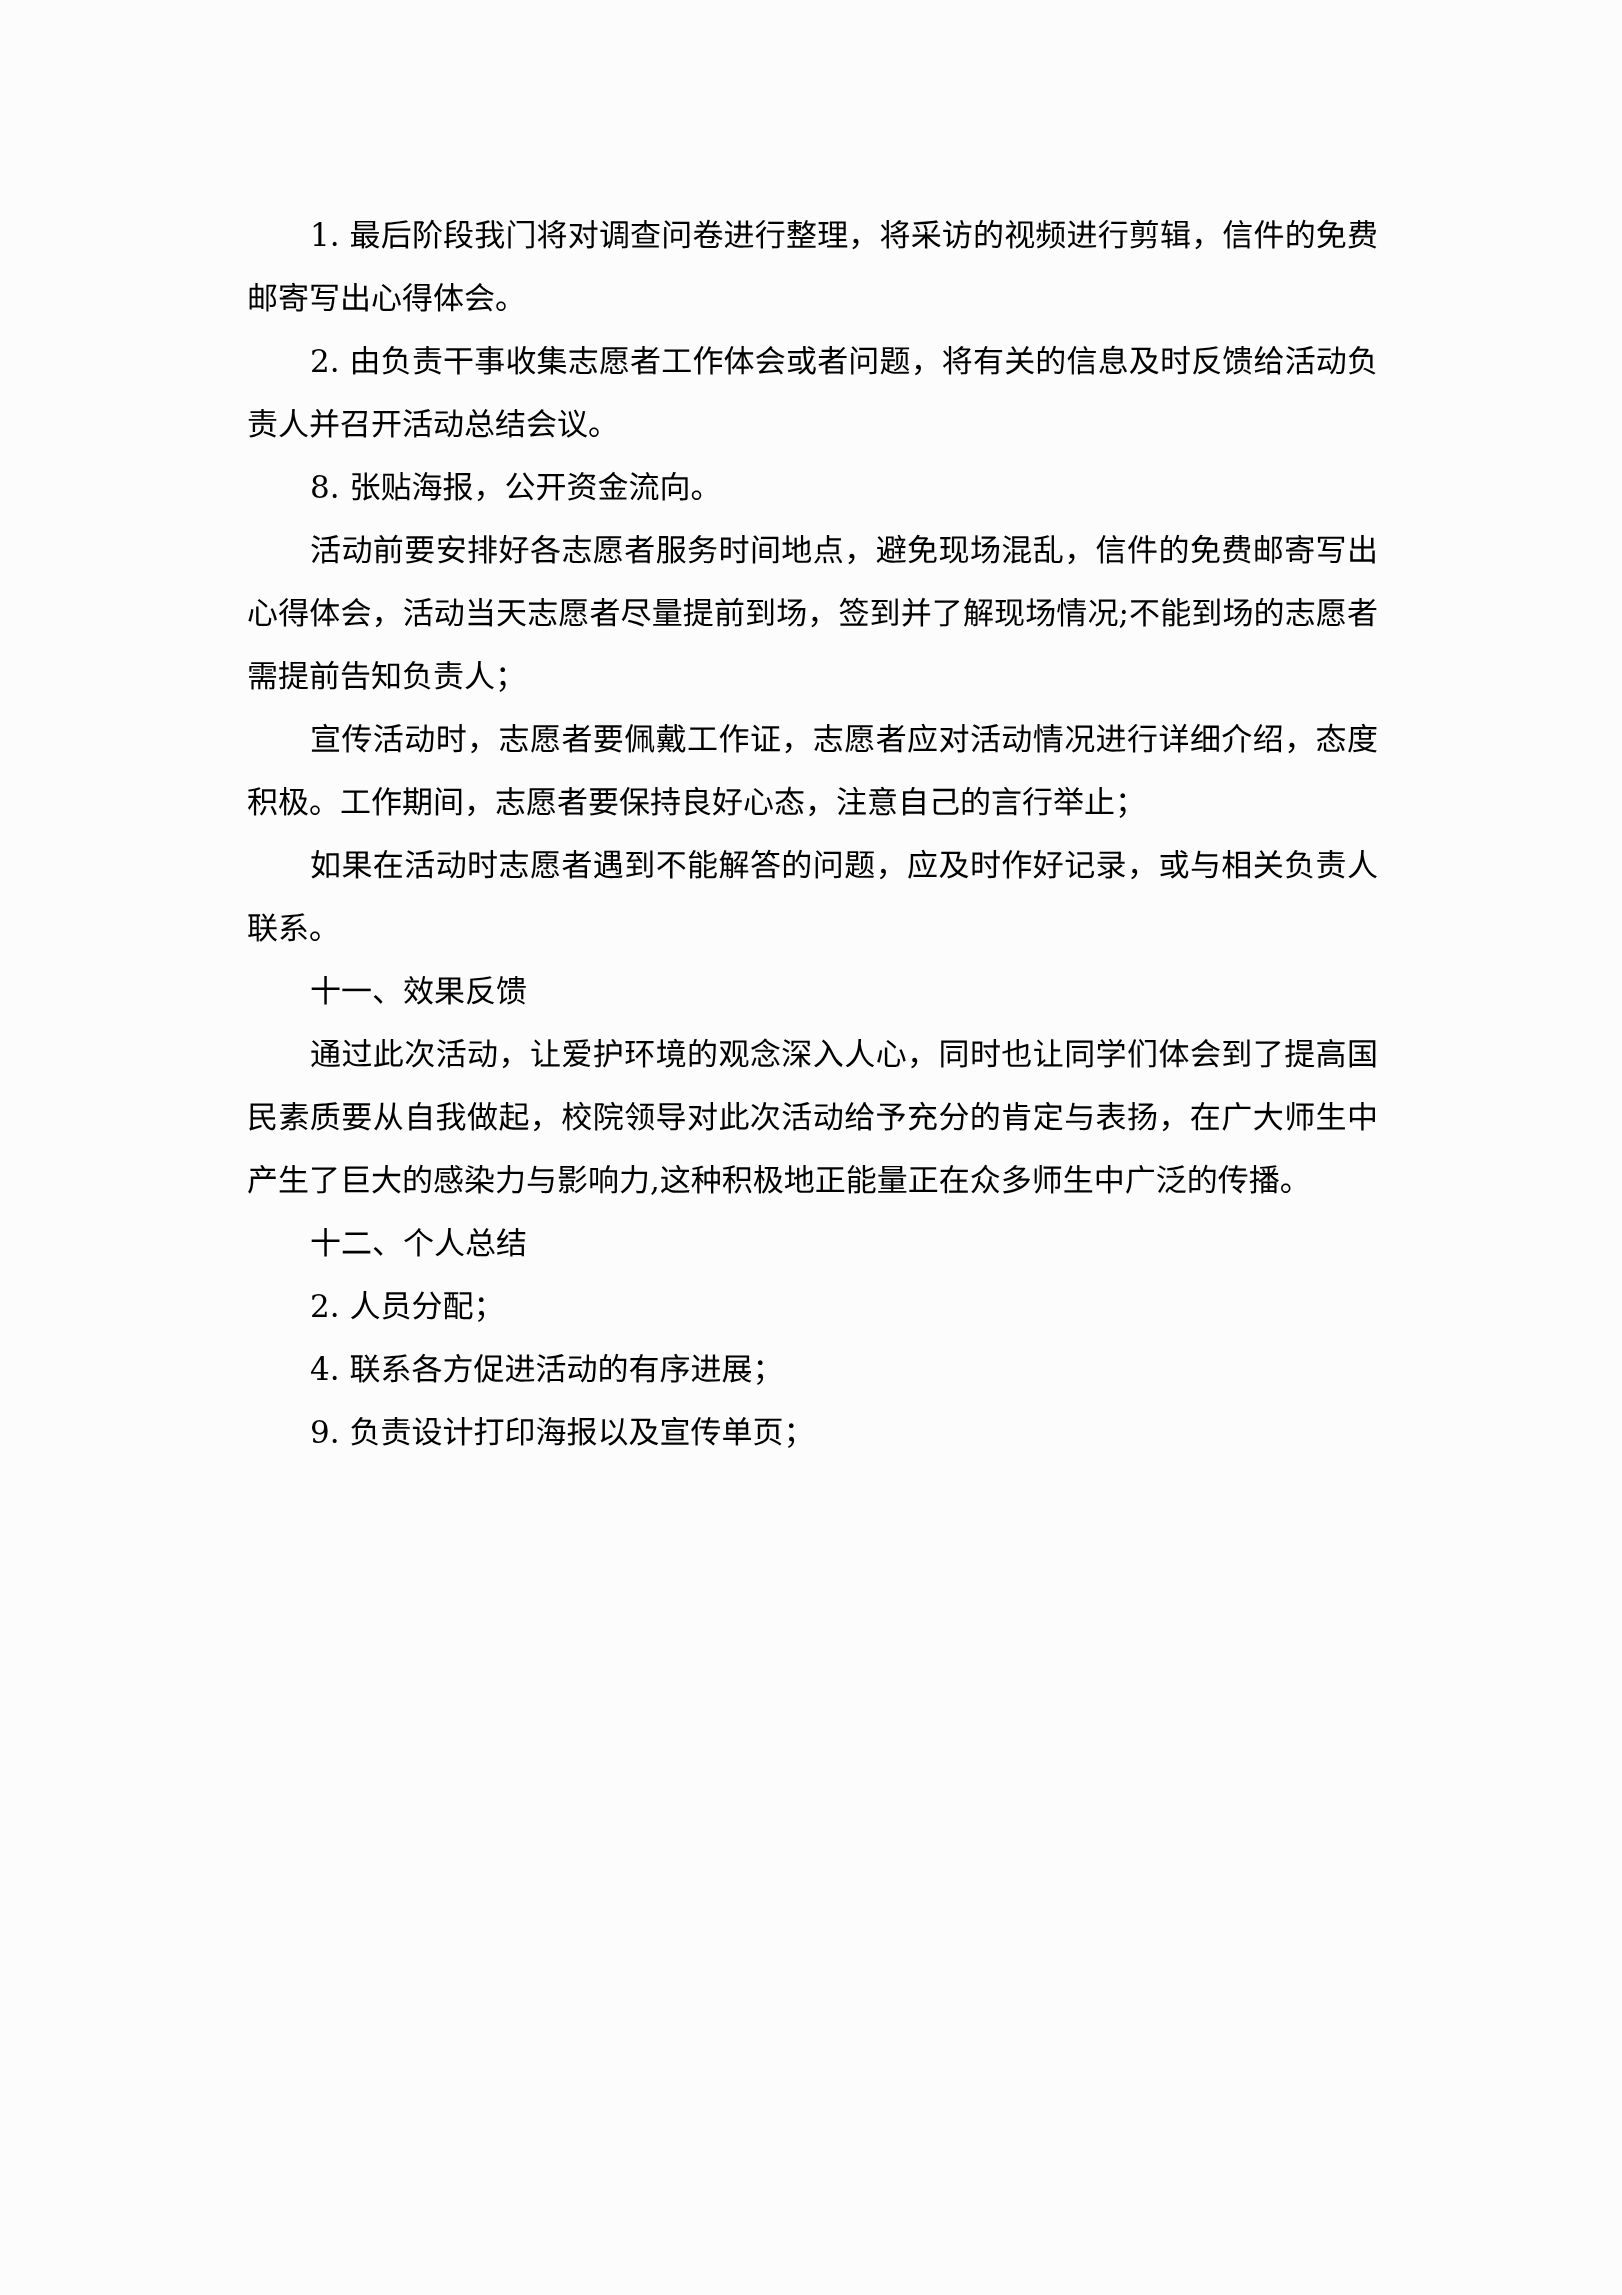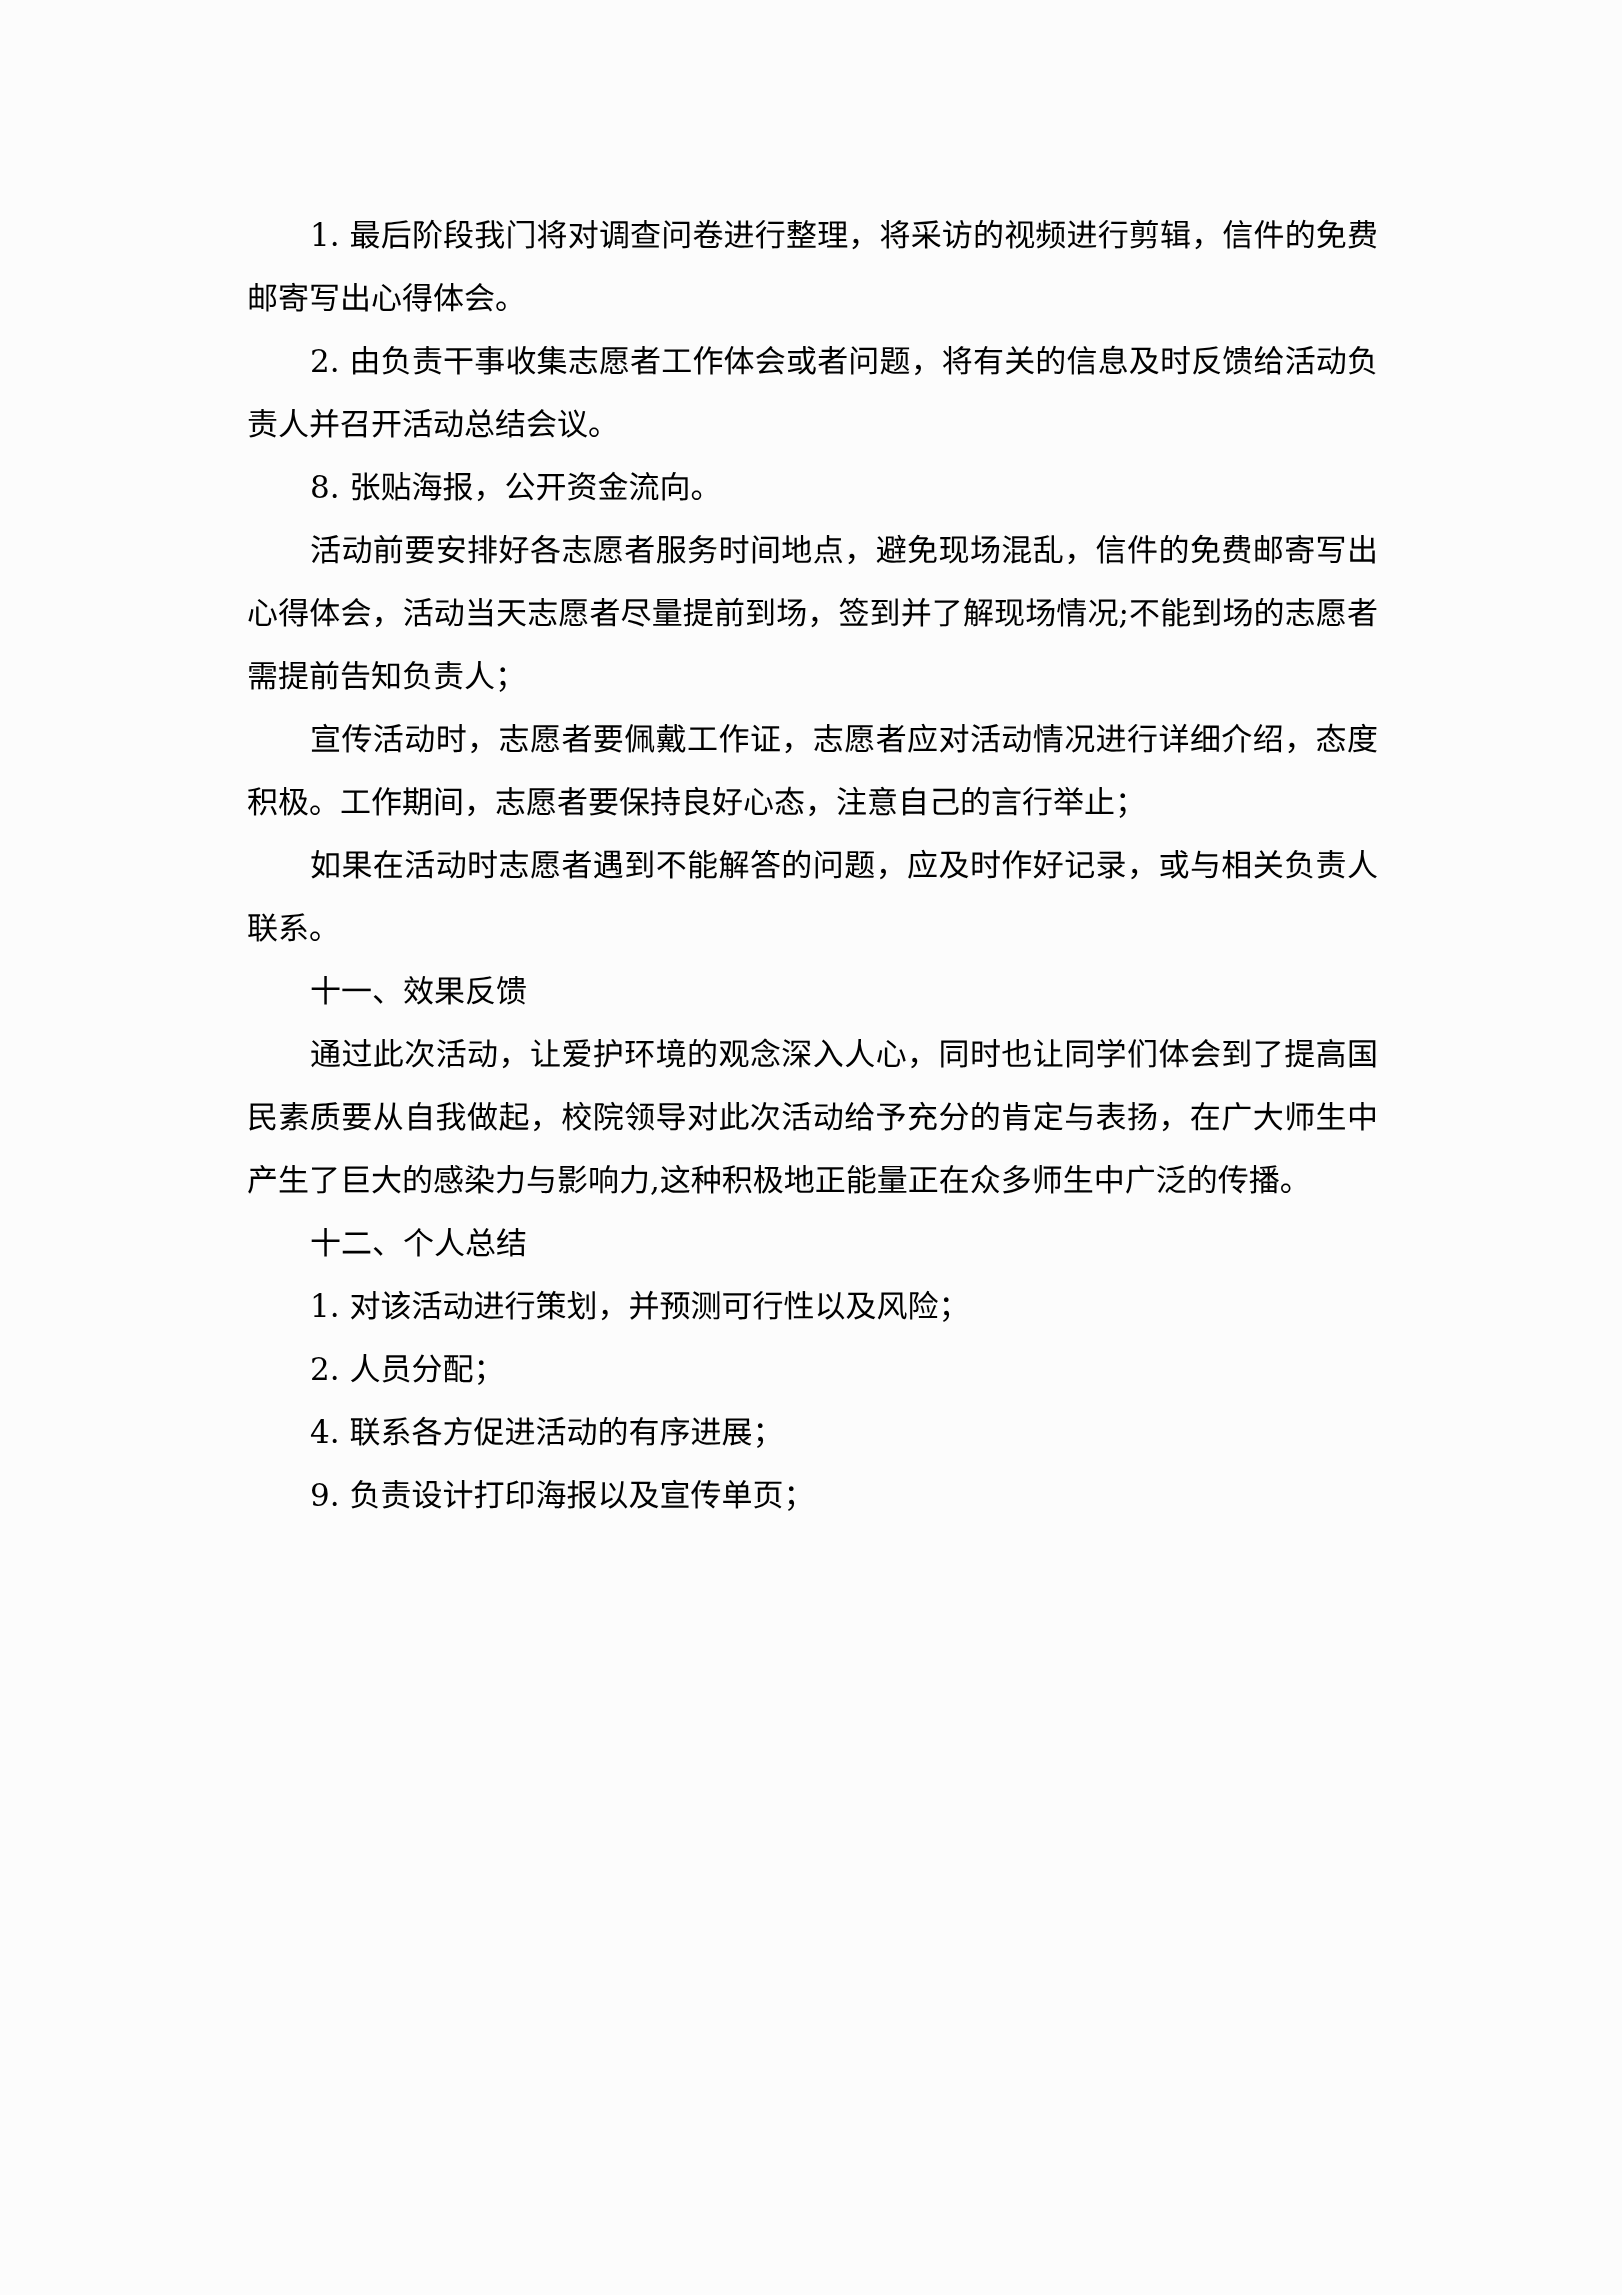--- a/index.html
+++ b/index.html
@@ -39,19 +39,18 @@
   <div class="doc-body">
     <p>1. 最后阶段我门将对调查问卷进行整理，将采访的视频进行剪辑，信件的免费邮寄写出心得体会。</p>
     <p>2. 由负责干事收集志愿者工作体会或者问题，将有关的信息及时反馈给活动负责人并召开活动总结会议。</p>
     <p>8. 张贴海报，公开资金流向。</p>
     <p>活动前要安排好各志愿者服务时间地点，避免现场混乱，信件的免费邮寄写出心得体会，活动当天志愿者尽量提前到场，签到并了解现场情况;不能到场的志愿者需提前告知负责人；</p>
     <p>宣传活动时，志愿者要佩戴工作证，志愿者应对活动情况进行详细介绍，态度积极。工作期间，志愿者要保持良好心态，注意自己的言行举止；</p>
     <p>如果在活动时志愿者遇到不能解答的问题，应及时作好记录，或与相关负责人联系。</p>
     <p>十一、效果反馈</p>
     <p>通过此次活动，让爱护环境的观念深入人心，同时也让同学们体会到了提高国民素质要从自我做起，校院领导对此次活动给予充分的肯定与表扬，在广大师生中产生了巨大的感染力与影响力,这种积极地正能量正在众多师生中广泛的传播。</p>
     <p>十二、个人总结</p>
-    <p>1. 对该活动进行策划，并预测可行性以及风险；</p>
     <p>2. 人员分配；</p>
     <p>4. 联系各方促进活动的有序进展；</p>
     <p>9. 负责设计打印海报以及宣传单页；</p>
   </div>
 </div>
 
 
 </body></html>

